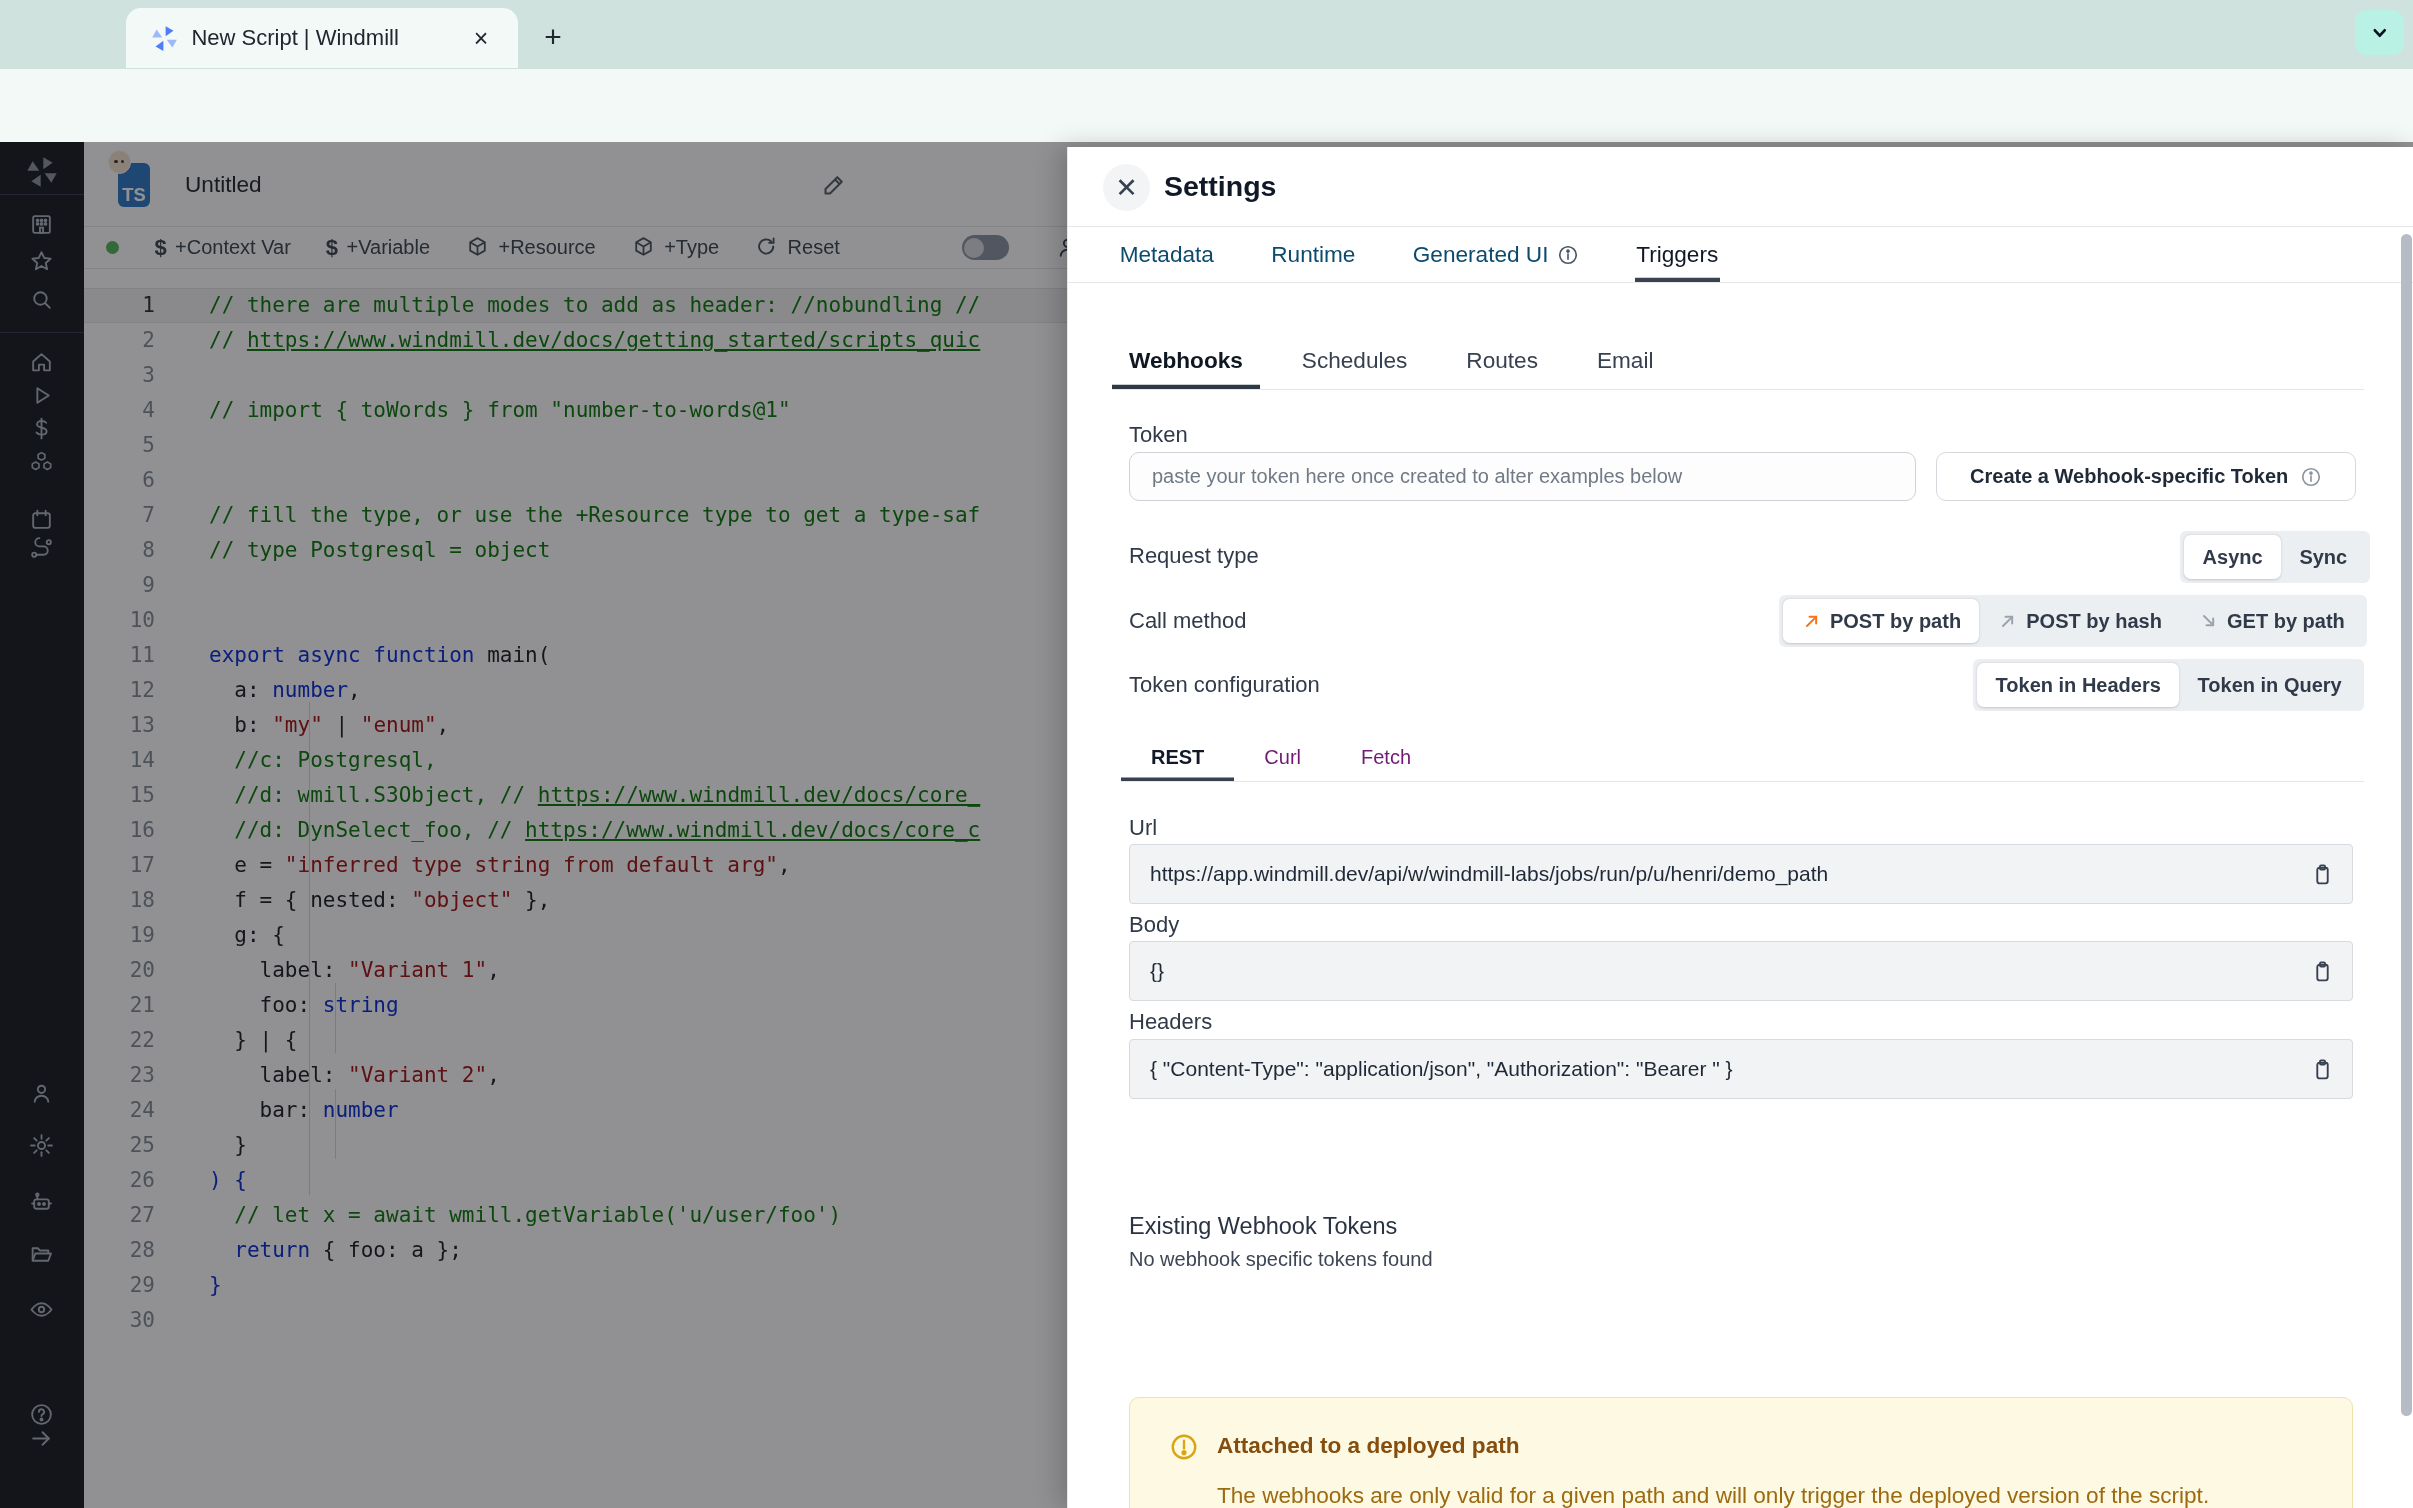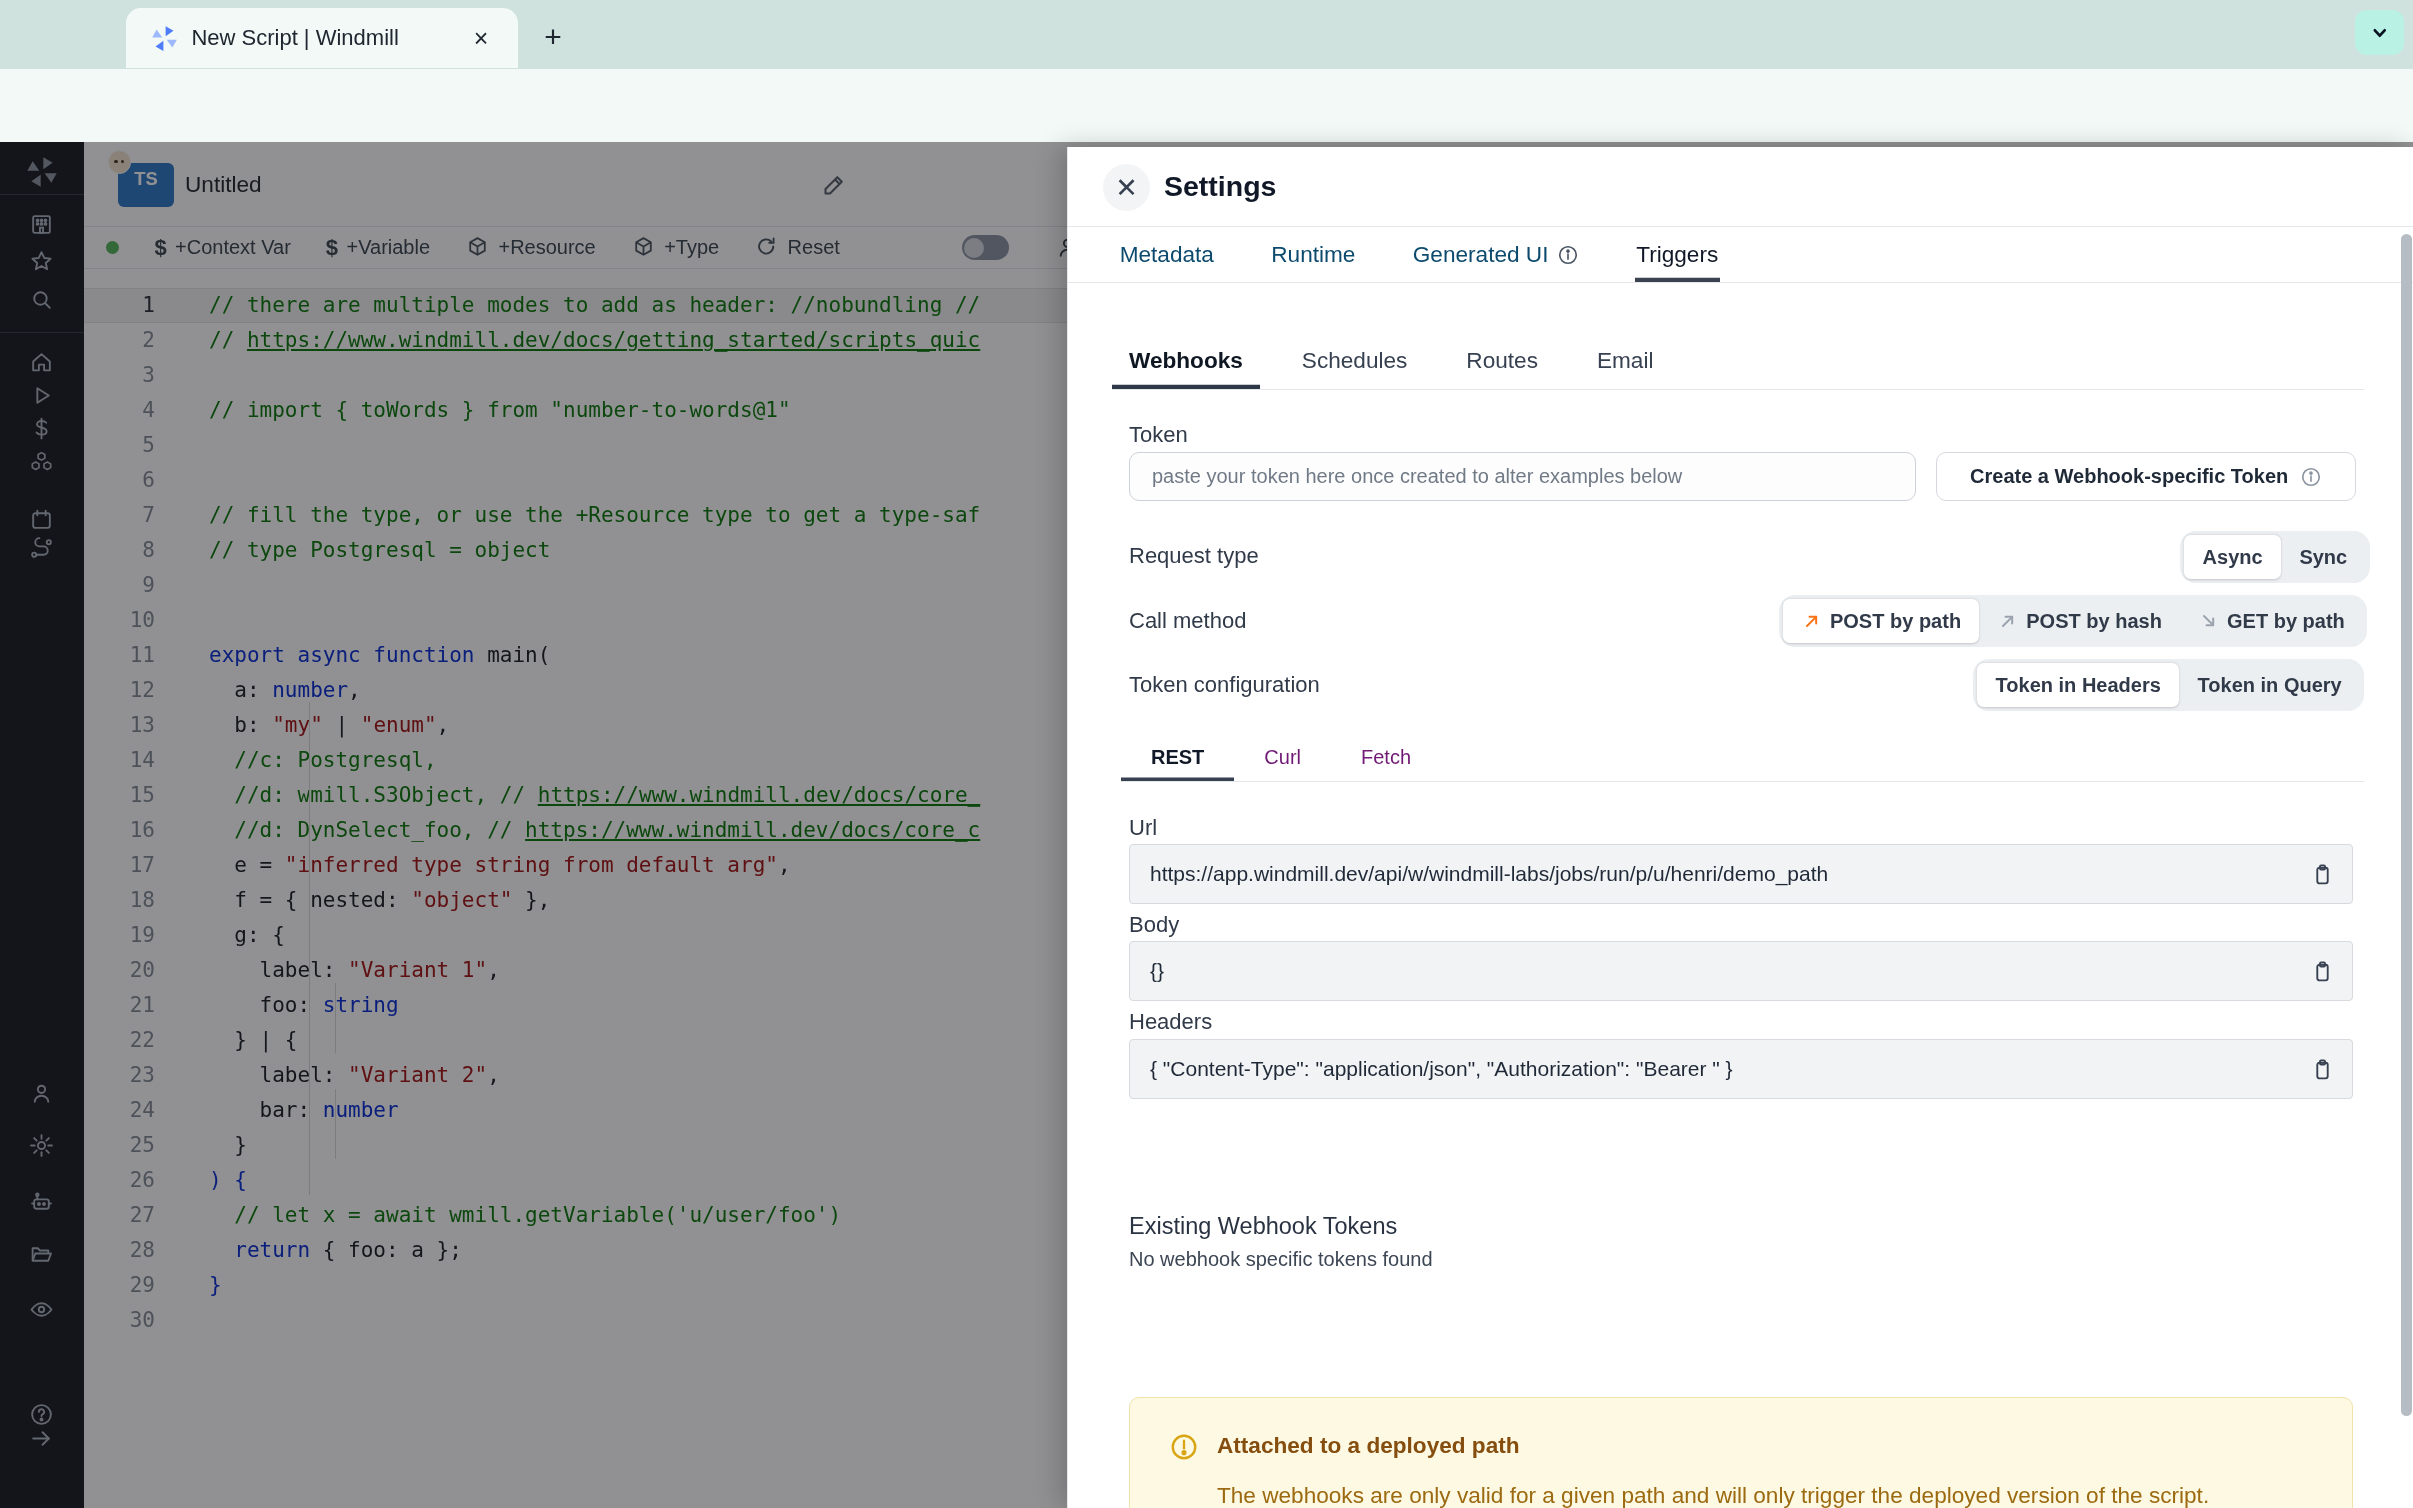--- a/index.html
+++ b/index.html
@@ -36,23 +36,23 @@
   
   .app { position:absolute; left:0; top:142px; width:2413px; height:1366px; background:#fff; }
   .sidebar { position:absolute; left:0; top:0; width:84px; height:1366px; background:#1b1e24; }
   .sbi { position:absolute; left:29px; width:25px; height:25px; color:#aab2bf; }
   .sbi.logo { left:26px; width:32px; height:32px; }
   .sbdiv { position:absolute; left:0; width:84px; height:0.8px; background:#39414f; }
   .sbi svg, .icon svg { width:100%; height:100%; display:block; }
 
   .editor { position:absolute; left:84px; top:0; width:983px; height:1366px; background:#ffffff; overflow:hidden; }
   .ed-titlerow { position:absolute; left:0; top:0; width:100%; height:85px; border-bottom:0.8px solid #e6e8eb; }
-  .tsbox { position:absolute; left:34px; top:21px; width:56px; height:44px; border-radius:6px;
+  .tsbox { position:absolute; left:34px; top:21px; width:32px; height:44px; border-radius:6px;
     background:#3178c6; color:#fff; font-weight:700; font-size:18.4px; display:flex; align-items:flex-end;
-    justify-content:center; padding-bottom:17px; }
+    justify-content:center; padding-bottom:1px; }
   .tsbadge { position:absolute; left:23.5px; top:8.4px; width:23.5px; height:23.5px; border-radius:50%;
     background:#f3e3cf; border:1.7px solid #fbfbfb; }
   .tsbadge i { position:absolute; width:3.4px; height:3.4px; border-radius:50%; background:#4d3a2c; top:8.4px; }
   .tsbadge i.l{left:5.9px} .tsbadge i.r{right:5.9px}
   .ed-title { position:absolute; left:101px; top:30px; font-size:22.6px; font-weight:500; color:#24292f; }
   .pencil { position:absolute; left:737px; top:29px; width:27px; height:27px; color:#57606a; }
   .ed-toolrow { position:absolute; left:0; top:85px; width:100%; height:42px; border-bottom:0.8px solid #e6e8eb;
     display:flex; align-items:center; padding-left:22px; gap:35px; font-size:20px; color:#3d4752; }
   .titem { display:flex; align-items:center; gap:8.4px; white-space:nowrap; }
   .dollar { font-size:22px; font-weight:600; }
@@ -97,21 +97,21 @@
 
   .flabel { position:absolute; left:61px; font-size:22px; color:#313a49;text-align:center; }
   .tok-input { position:absolute; left:61px; top:305px; width:787px; height:49px; border:1.3px solid #cdd2d9;
     border-radius:10px; background:#fdfdfd; display:flex; align-items:center; padding-left:22px; }
   .tok-input .ph { font-size:20px; color:#707a86; }
   .mkbtn { position:absolute; left:868px; top:305px; width:420px; height:49px; border:1.3px solid #d5d9de;
     border-radius:10px; background:#fff; display:flex; align-items:center; justify-content:center; gap:11.7px;
     font-size:20px; font-weight:600; color:#1f2937; }
   .mkbtn .infoic { color:#8a93a0; }
 
-  .seggroup { position:absolute; background:#eceff2; border-radius:16px; padding:4.2px; display:flex; }
+  .seggroup { position:absolute; background:#eceff2; border-radius:6px; padding:4.2px; display:flex; }
   .seg { display:flex; align-items:center; height:44px; padding:0 18.4px; font-size:20px; font-weight:600;
     color:#313a49; border-radius:6.7px; white-space:nowrap; }
   .seg.active { background:#fff; box-shadow:0 0.8px 2.5px rgba(0,0,0,.18); }
   .seg .arr { width:20px; height:20px; margin-right:8.4px; color:#9aa3ad; }
   .seg.active .arr { color:#f97316; }
 
   .etabs { position:absolute; left:53px; top:587px; right:50px; height:48px; border-bottom:0.8px solid #e5e7eb;
     display:flex; align-items:stretch; }
   .etab { display:flex; align-items:center; padding:0 30px; font-size:20px; color:#701a75; }
   .etab.active { color:#111827; font-weight:600; box-shadow:inset 0 -3.4px 0 #374151; }

